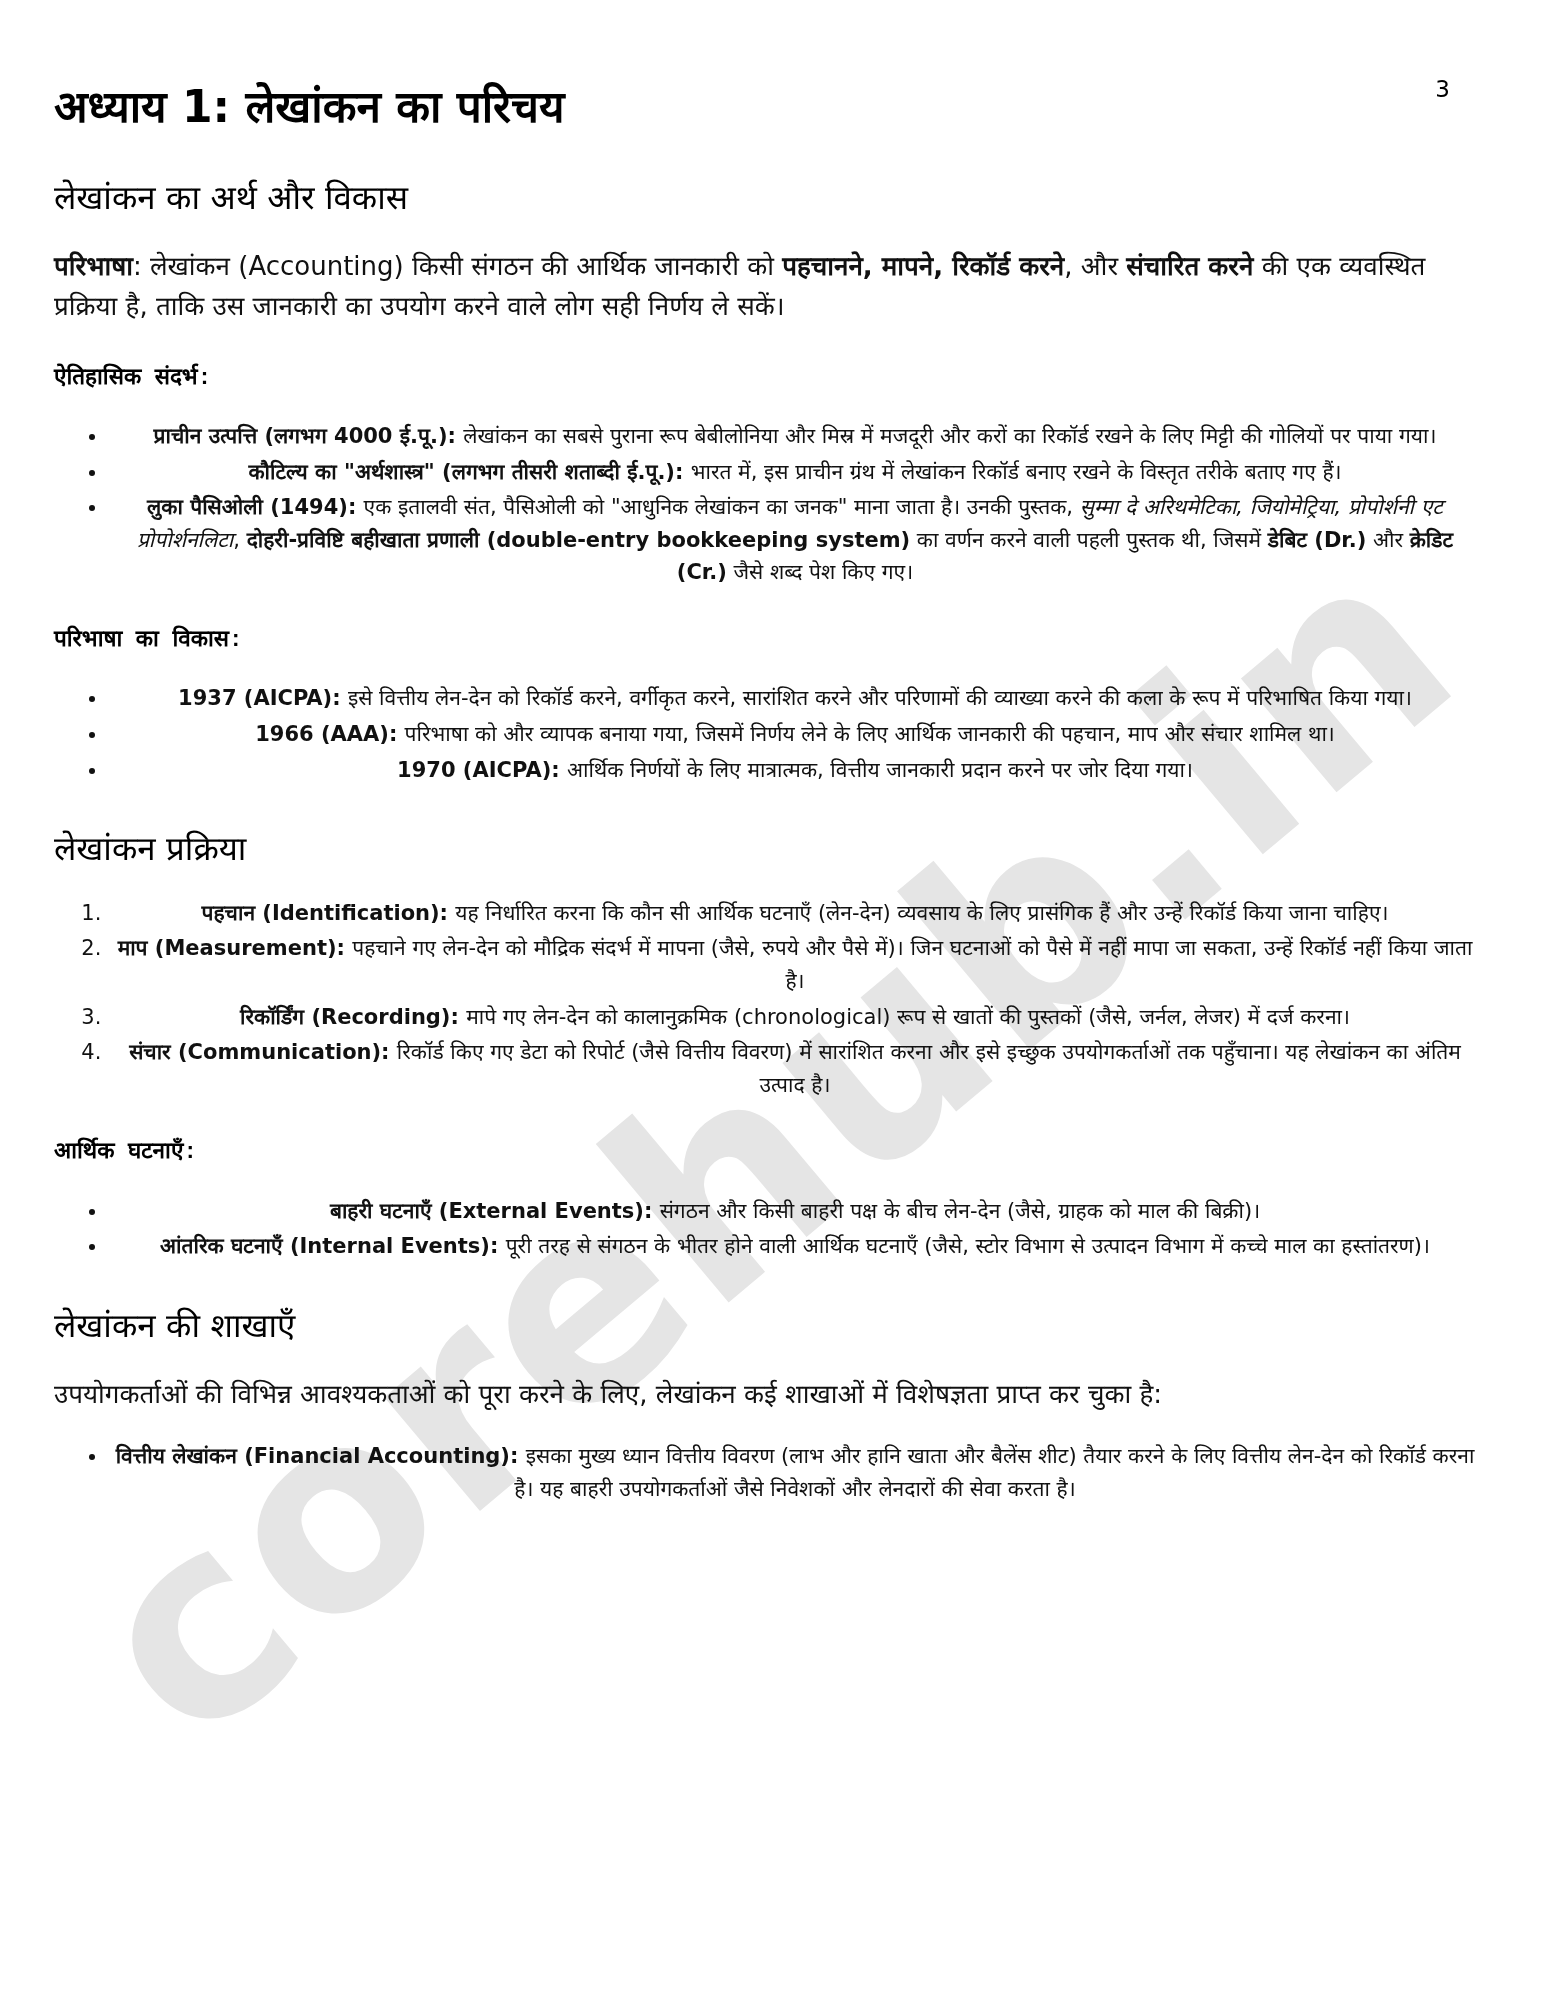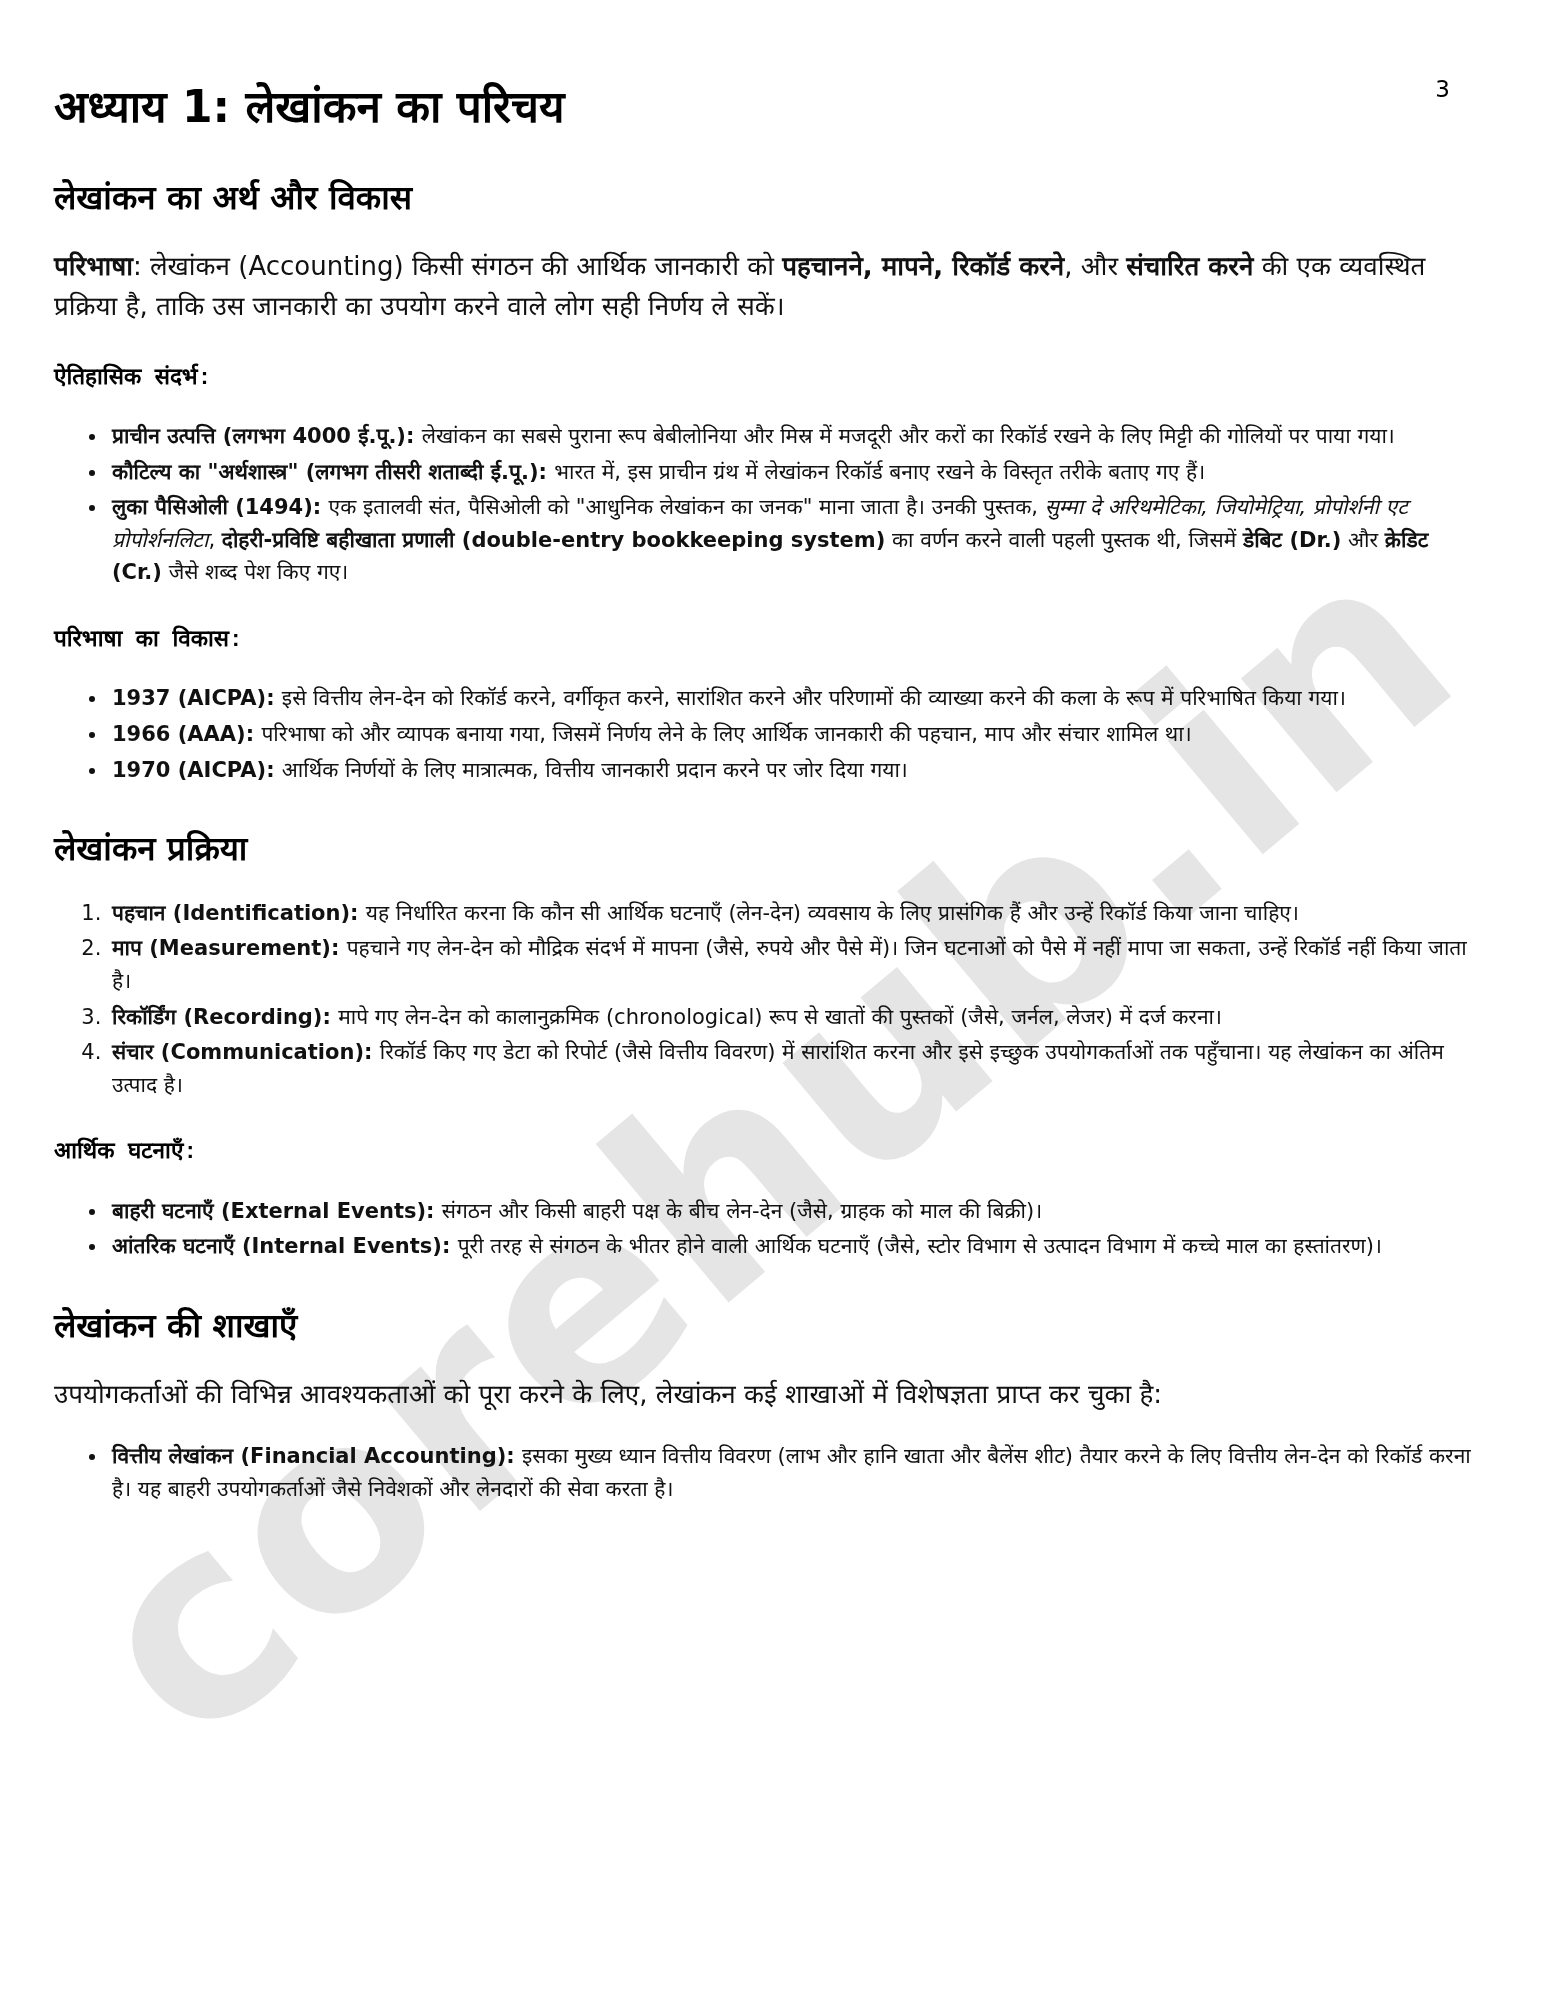--- a/index.html
+++ b/index.html
@@ -45,21 +45,21 @@
     font-size:44px;
     line-height:1.3;
     margin:20px 0 10px 0;
     font-weight:bold;
     color:#000;
   }
   h2{
     font-size:33px;
     line-height:1.3;
     margin:42px 0 26px 0;
-    font-weight:bold;
+    font-weight:normal;
     color:#000;
   }
   h3{
     font-size:22.5px;
     line-height:1.4;
     margin:36px 0 26px 0;
     font-weight:bold;
     color:#000;
     font-family:Liberation Mono, monospace;
   }
@@ -70,20 +70,21 @@
   }
   ul,ol{
     font-size:21px;
     line-height:1.55;
     margin:0 0 26px 0;
     padding-left:54px;
   }
   li{
     margin:0 0 3px 0;
     padding-left:4px;
+    text-align:center;
   }
   .b{font-weight:bold;}
   .i{font-style:italic;}
 </style>
 </head>
 <body>
 
 <div class="page">
   <div class="watermark">corehub.in</div>
   <div class="page-number">3</div>

